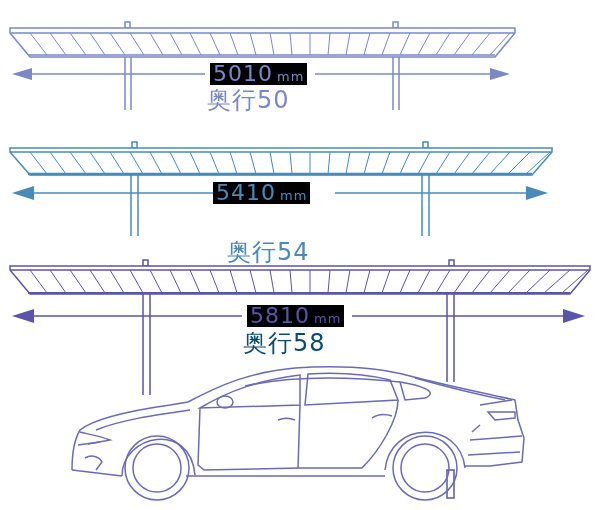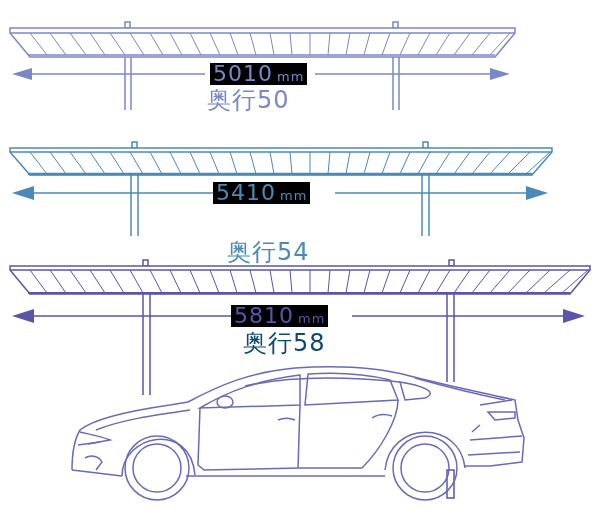--- a/index.html
+++ b/index.html
@@ -199,16 +199,16 @@
 <div class="lbl dim" style="left:210px;top:63px;color:#7b88c8;">
   <span>5010</span><span class="unit">mm</span>
 </div>
 <div class="lbl depth" style="left:204px;top:88px;color:#7b88c8;">奥行50</div>
 
 <div class="lbl dim" style="left:213px;top:182px;color:#4a8ab8;">
   <span>5410</span><span class="unit">mm</span>
 </div>
 <div class="lbl depth" style="left:224px;top:208px;color:#4a8ab8;margin-top:32px;">奥行54</div>
 
-<div class="lbl dim" style="left:231px;top:305px;color:#5a55a8;">
+<div class="lbl dim" style="left:247px;top:305px;color:#5a55a8;">
   <span>5810</span><span class="unit">mm</span>
 </div>
 <div class="lbl depth" style="left:240px;top:331px;color:#0c4a6e;">奥行58</div>
 
 </body></html>

